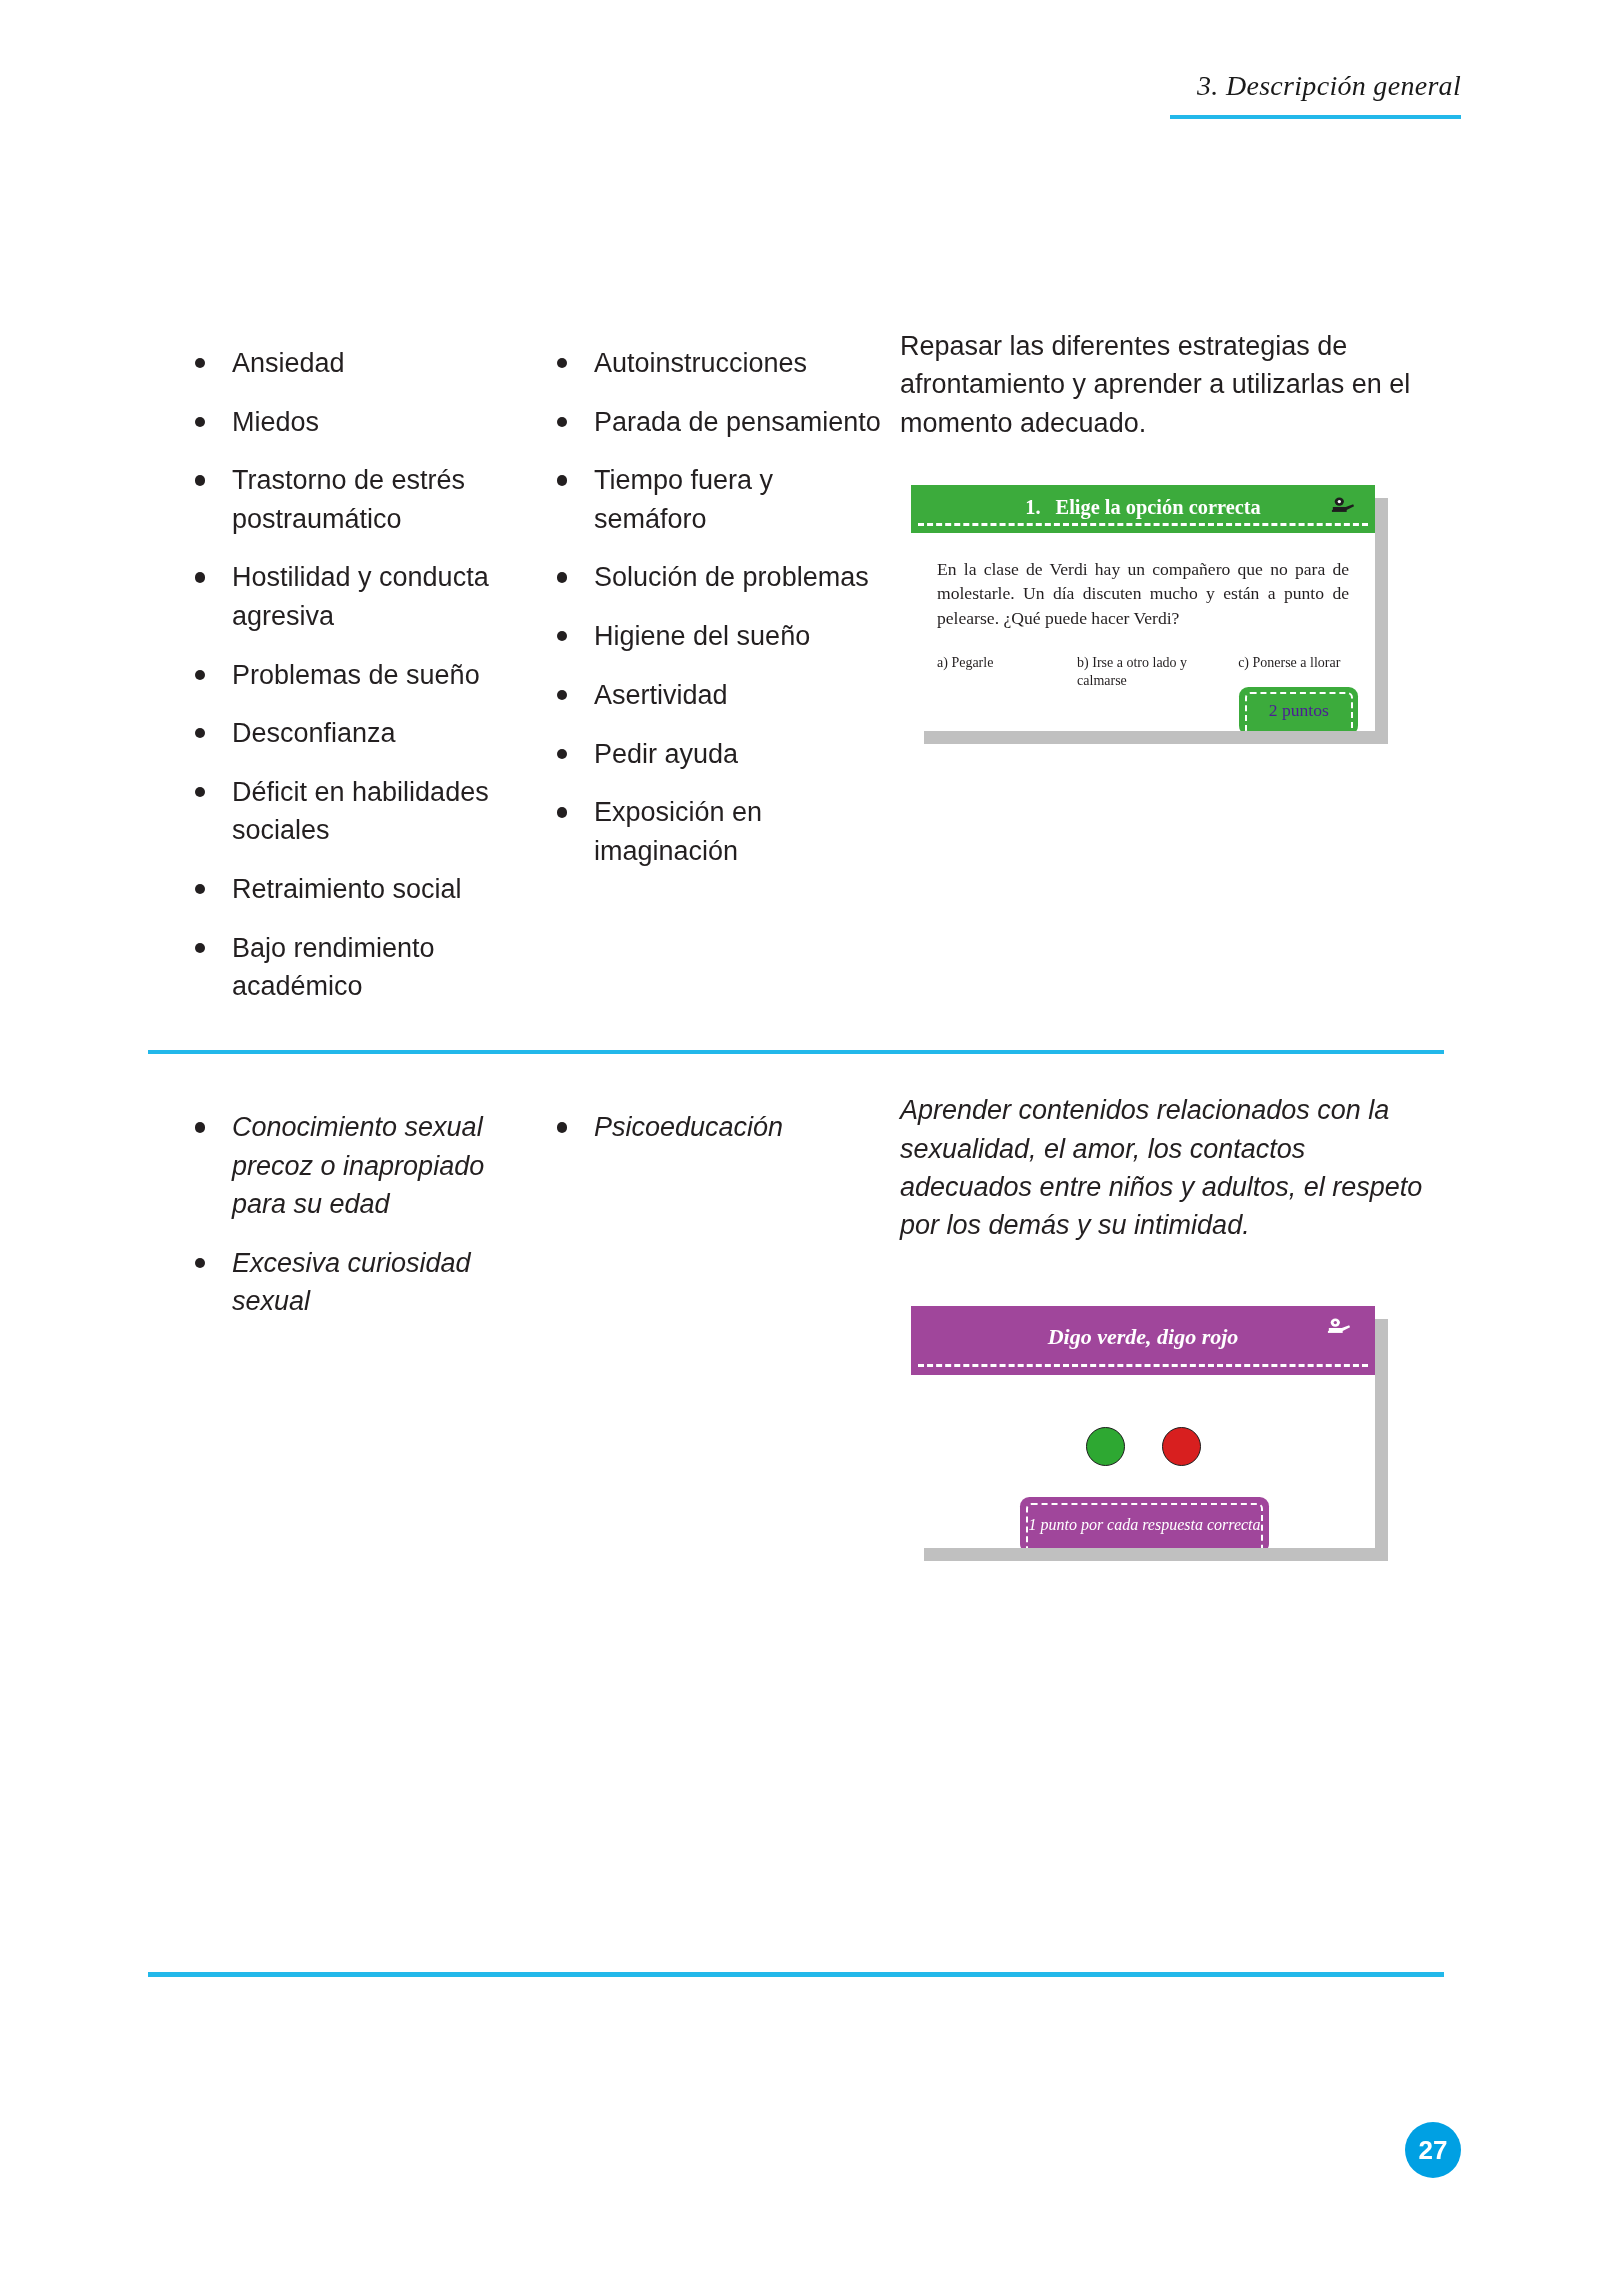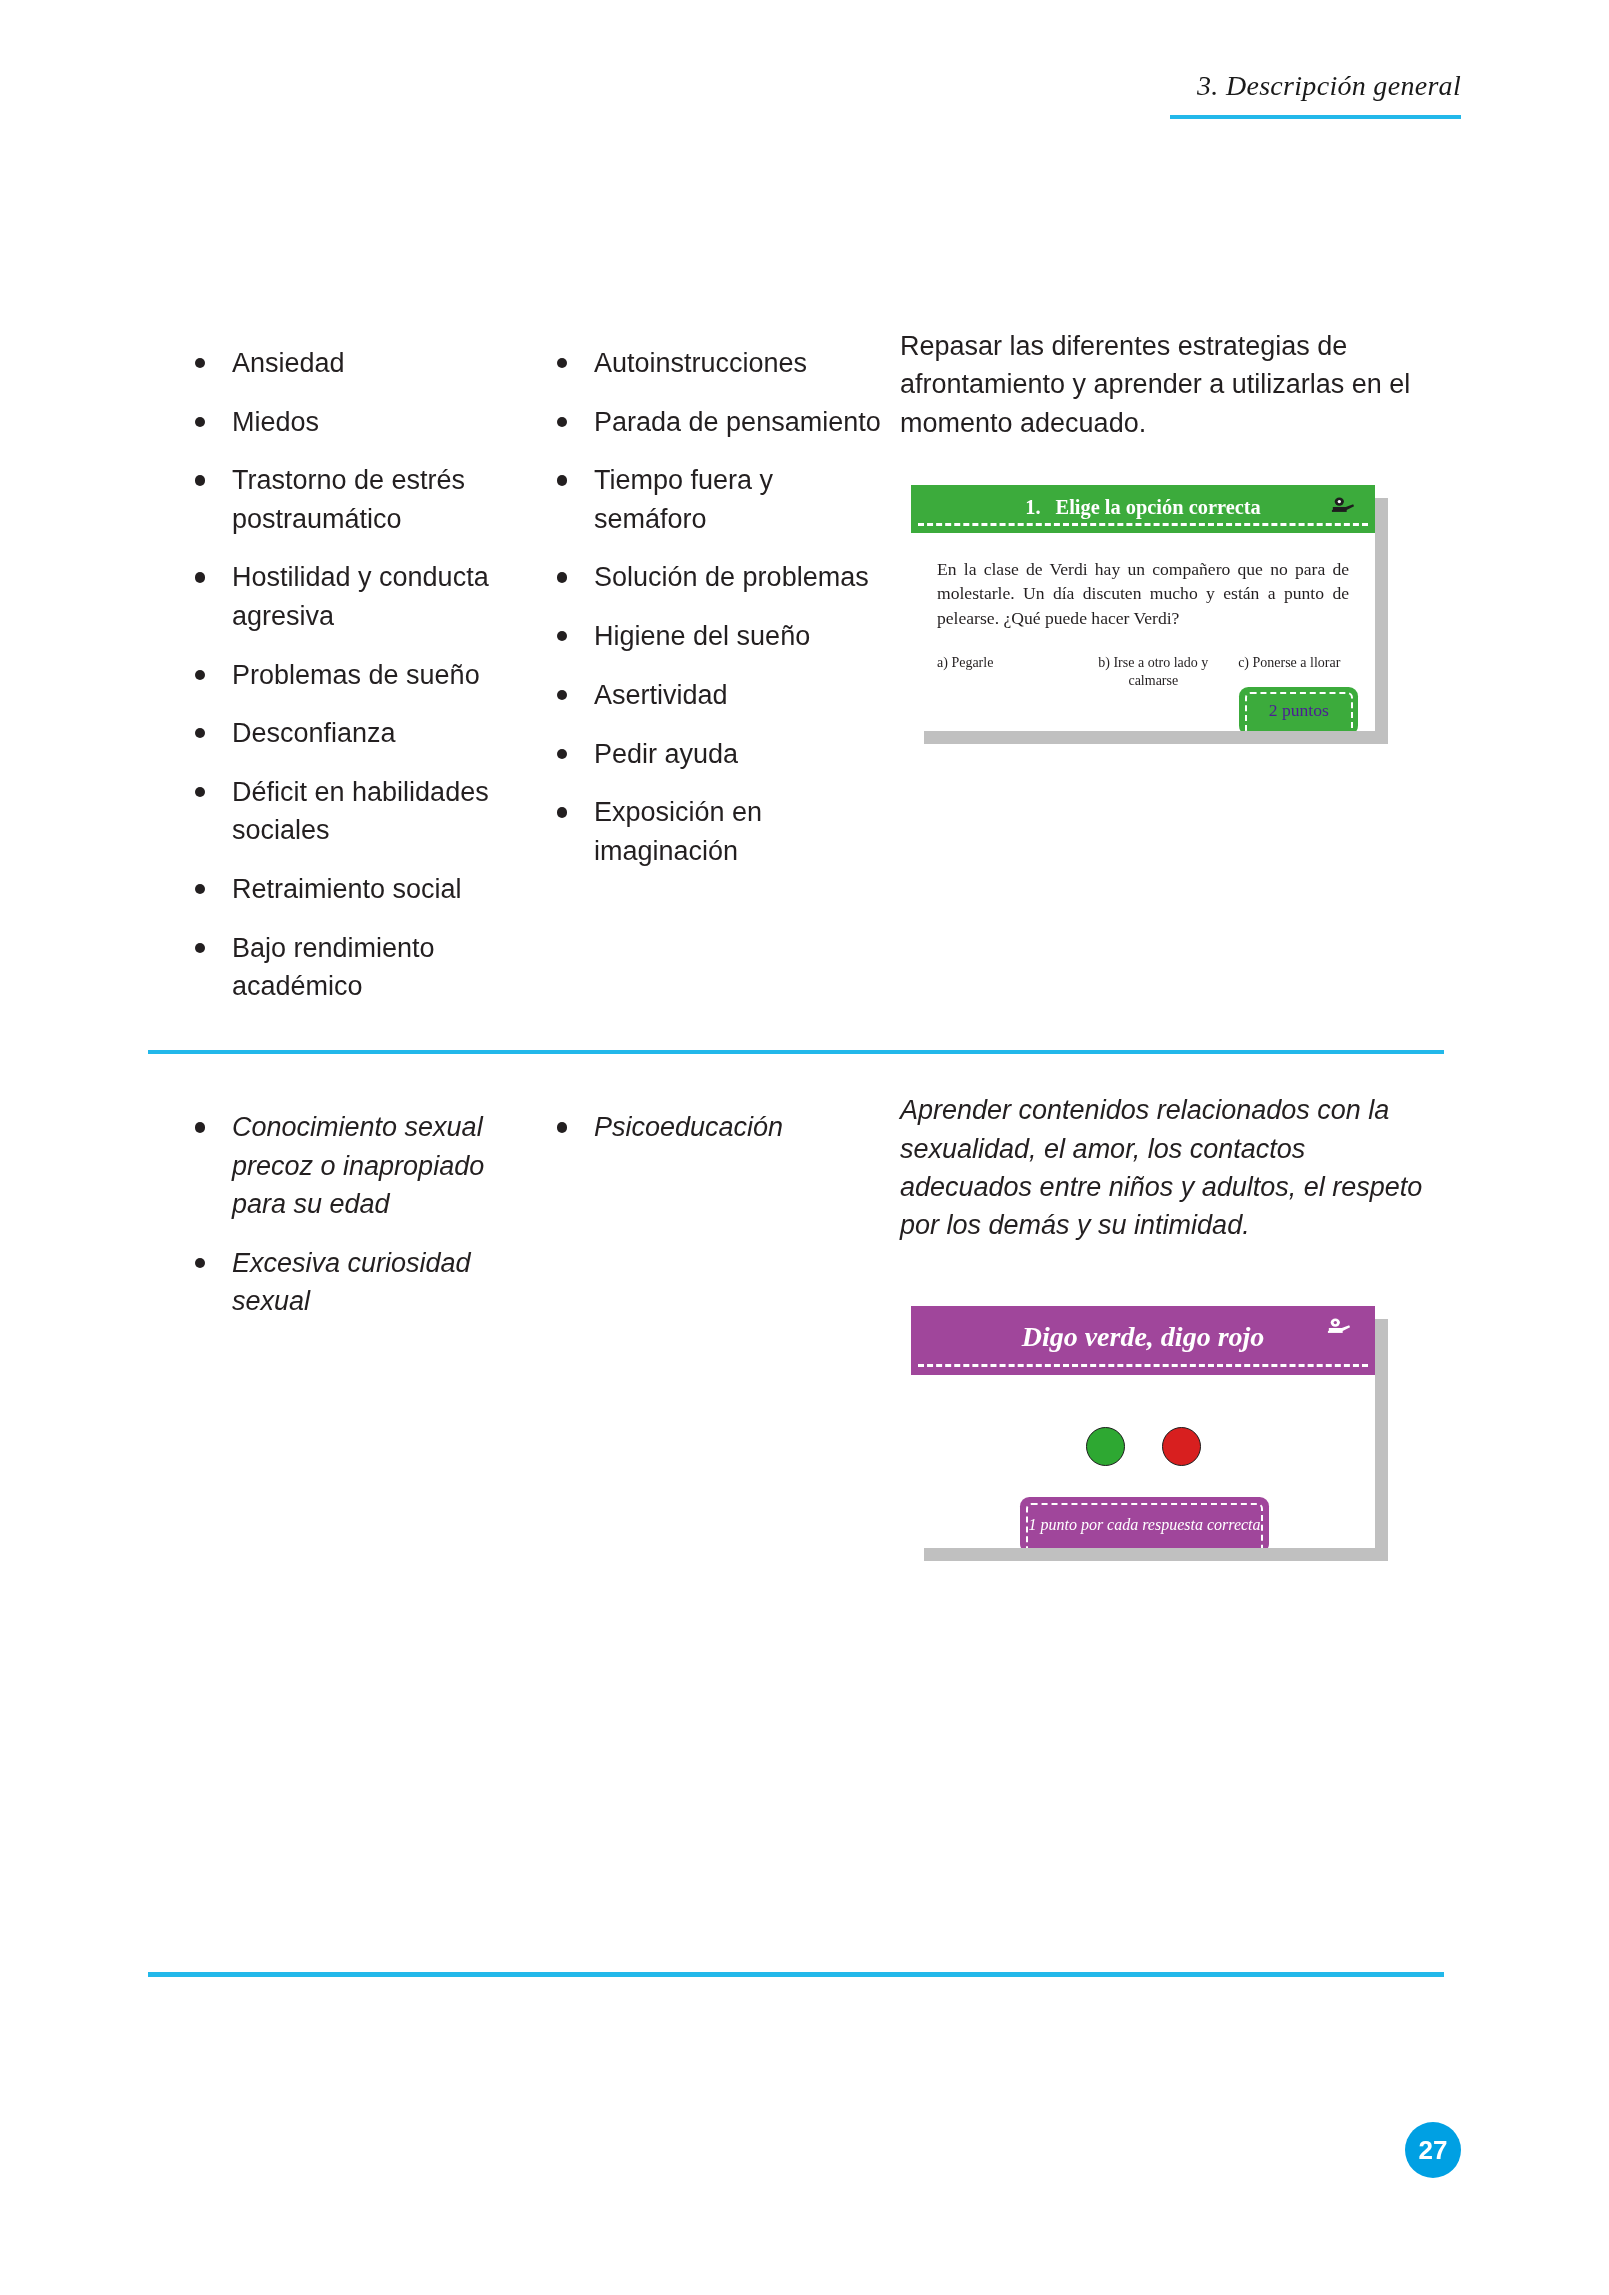--- a/index.html
+++ b/index.html
@@ -173,21 +173,21 @@
   .quiz-options {
     display: flex;
     margin-top: 24px;
     font-family: "Liberation Serif", serif;
     font-size: 14px;
     color: #231f20;
     line-height: 1.32;
   }
   .quiz-options .opt { box-sizing: border-box; }
   .quiz-options .opt-a { width: 34%; padding-right: 7.4px; }
-  .quiz-options .opt-b { width: 37%; text-align: center; }
+  .quiz-options .opt-b { width: 37%; text-align: left; }
   .quiz-options .opt-c { width: 29%; text-align: center; }
 
   .points-badge {
     position: absolute;
     box-sizing: border-box;
     border-radius: 9.3px;
     color: #231f20;
     display: flex;
     align-items: center;
     justify-content: center;
@@ -210,21 +210,21 @@
     font-size: 17.6px;
     color: #4c1d95;
   }
 
   
   .card-purple .card-header {
     background: #a0469b;
     height: 69px;
     padding-bottom: 5.6px;
   }
-  .card-purple .hdr-title { font-size: 28px; }
+  .card-purple .hdr-title { font-size: 22px; }
   .card-purple .hdr-icon { right: 24px; top: 11px; }
   .card-purple .card-body {
     padding: 0;
     height: 173px;
     position: relative;
   }
   .lights {
     display: flex;
     justify-content: center;
     gap: 37px;

